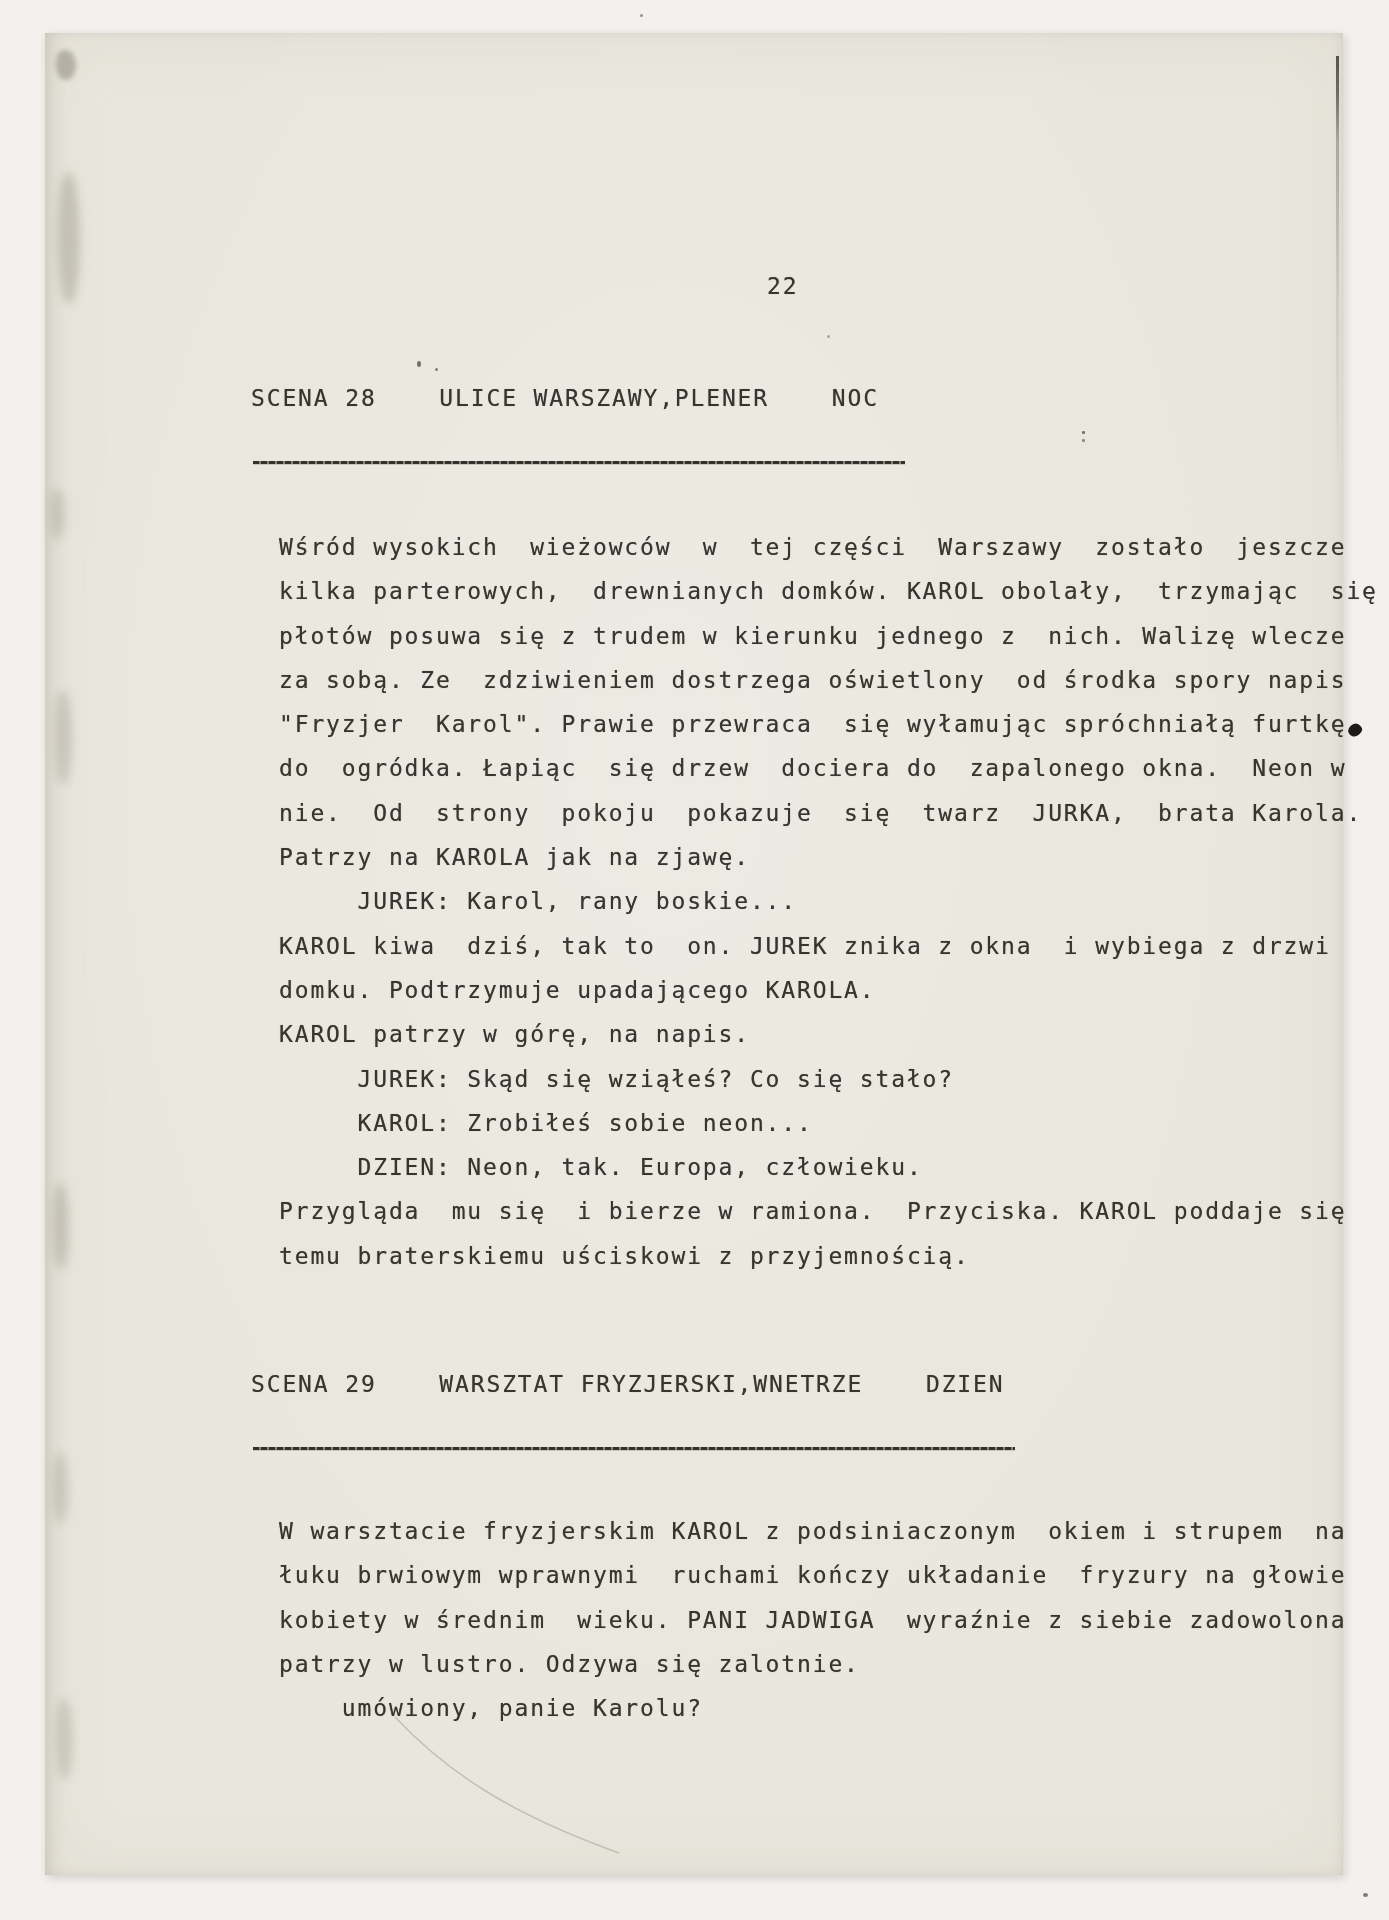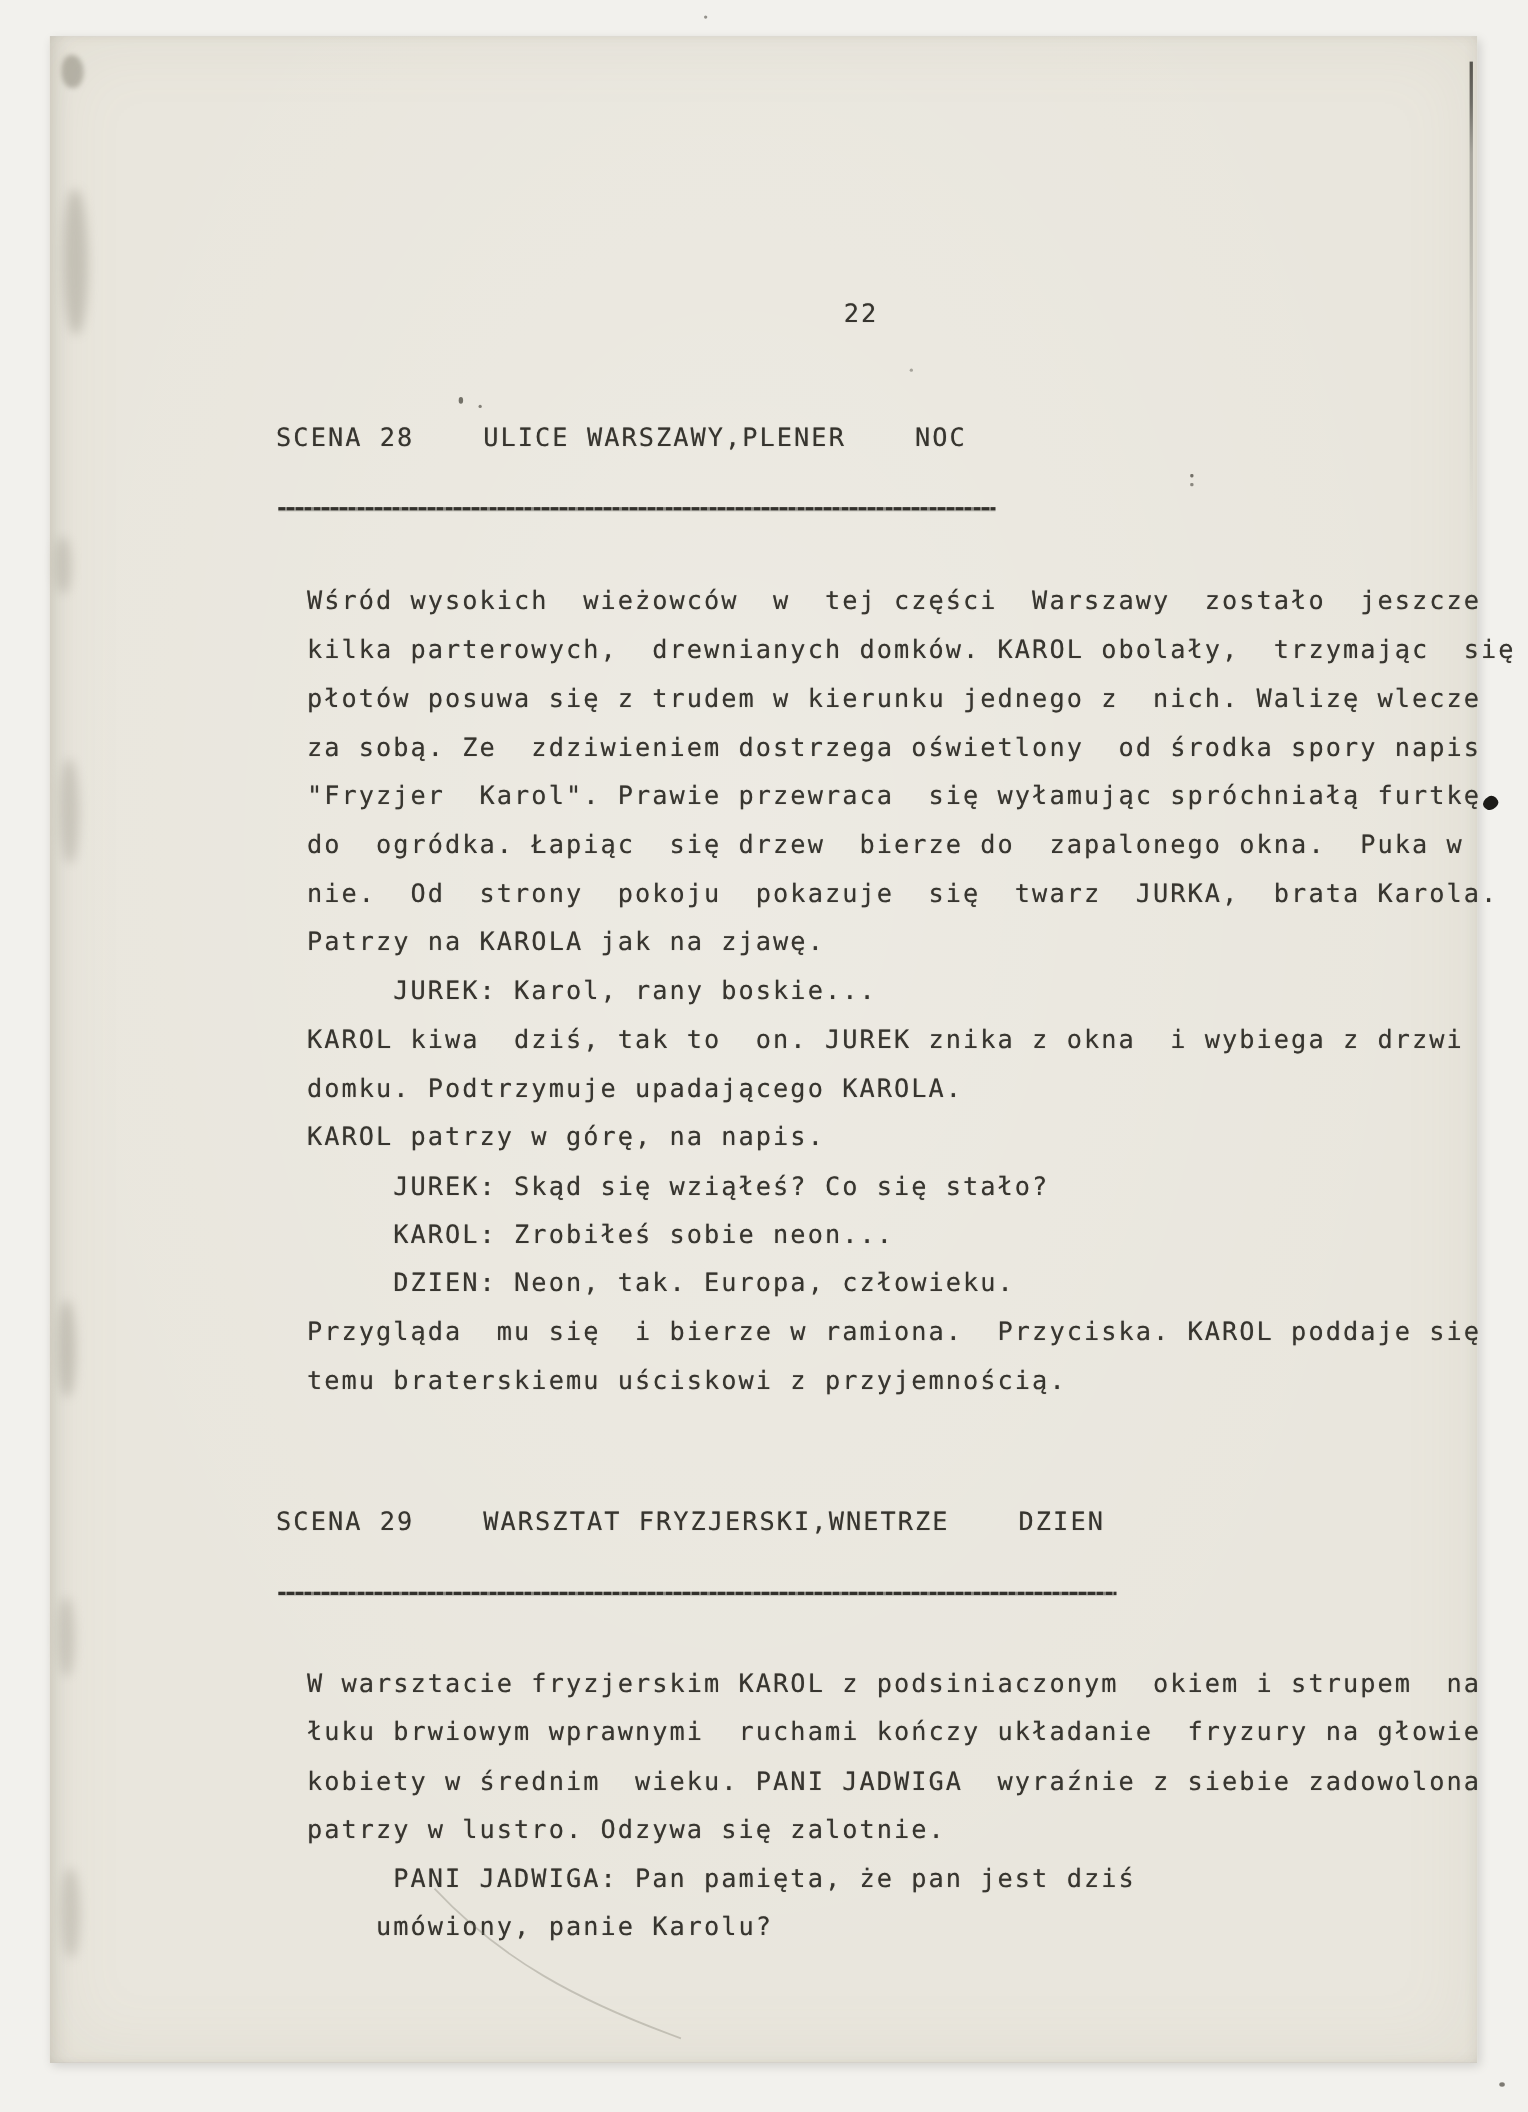--- a/index.html
+++ b/index.html
@@ -119,21 +119,21 @@
 
     <div class="typed scene-heading" id="scene28-heading">SCENA 28    ULICE WARSZAWY,PLENER    NOC</div>
     <div class="rule" id="scene28-rule"></div>
 
     <div class="para" id="scene28-body">
       <div class="tline">Wśród wysokich  wieżowców  w  tej części  Warszawy  zostało  jeszcze</div>
       <div class="tline">kilka parterowych,  drewnianych domków. KAROL obolały,  trzymając  się</div>
       <div class="tline">płotów posuwa się z trudem w kierunku jednego z  nich. Walizę wlecze</div>
       <div class="tline">za sobą. Ze  zdziwieniem dostrzega oświetlony  od środka spory napis</div>
       <div class="tline">"Fryzjer  Karol". Prawie przewraca  się wyłamując spróchniałą furtkę</div>
-      <div class="tline">do  ogródka. Łapiąc  się drzew  bierze do  zapalonego okna.  Puka w</div>
+      <div class="tline">do  ogródka. Łapiąc  się drzew  dociera do  zapalonego okna.  Neon w</div>
       <div class="tline">nie.  Od  strony  pokoju  pokazuje  się  twarz  JURKA,  brata Karola.</div>
       <div class="tline">Patrzy na KAROLA jak na zjawę.</div>
       <div class="tline">     JUREK: Karol, rany boskie...</div>
       <div class="tline">KAROL kiwa  dziś, tak to  on. JUREK znika z okna  i wybiega z drzwi</div>
       <div class="tline">domku. Podtrzymuje upadającego KAROLA.</div>
       <div class="tline">KAROL patrzy w górę, na napis.</div>
       <div class="tline">     JUREK: Skąd się wziąłeś? Co się stało?</div>
       <div class="tline">     KAROL: Zrobiłeś sobie neon...</div>
       <div class="tline">     DZIEN: Neon, tak. Europa, człowieku.</div>
       <div class="tline">Przygląda  mu się  i bierze w ramiona.  Przyciska. KAROL poddaje się</div>
@@ -141,21 +141,20 @@
     </div>
 
     <div class="typed scene-heading" id="scene29-heading">SCENA 29    WARSZTAT FRYZJERSKI,WNETRZE    DZIEN</div>
     <div class="rule" id="scene29-rule"></div>
 
     <div class="para" id="scene29-body">
       <div class="tline">W warsztacie fryzjerskim KAROL z podsiniaczonym  okiem i strupem  na</div>
       <div class="tline">łuku brwiowym wprawnymi  ruchami kończy układanie  fryzury na głowie</div>
       <div class="tline">kobiety w średnim  wieku. PANI JADWIGA  wyraźnie z siebie zadowolona</div>
       <div class="tline">patrzy w lustro. Odzywa się zalotnie.</div>
-      <div class="tline">     PANI JADWIGA: Pan pamięta, że pan jest dziś</div>
       <div class="tline">    umówiony, panie Karolu?</div>
     </div>
 
     <div class="ink-blot"></div>
     <div class="speck a"></div>
     <div class="speck b"></div>
     <div class="speck d"></div>
     <div class="speck e"></div>
     <div class="speck f"></div>
     <svg class="scratch" width="260" height="170">

